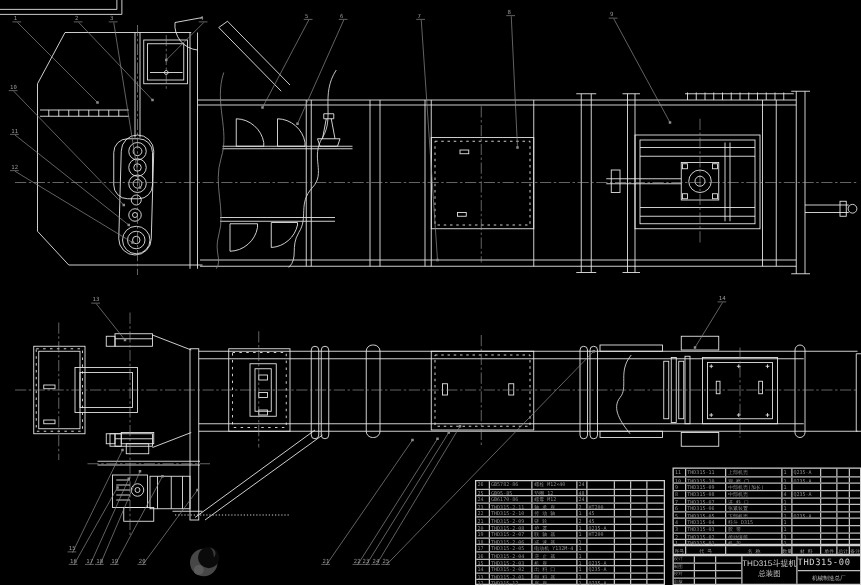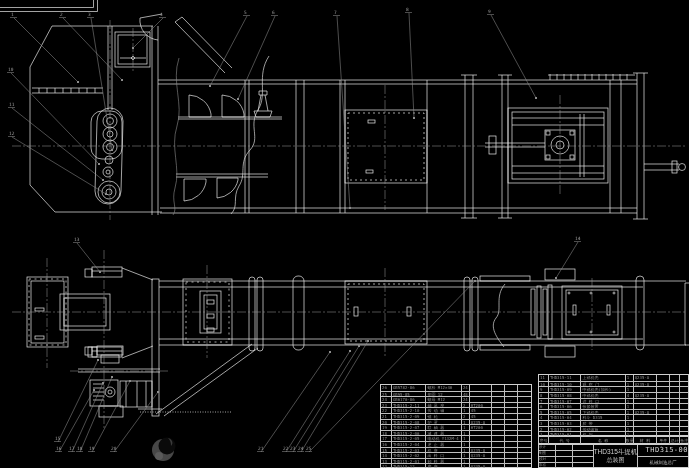--- a/index.html
+++ b/index.html
@@ -21,21 +21,21 @@
   .signrow:first-child{border-top:none;}
   .signcell{border-right:0.5px solid #bfbfbf;box-sizing:border-box;font-size:3.5px;line-height:5px;
             color:#8a8a8a;overflow:hidden;}
   .signcell:last-child{border-right:none;}
   .titlemain{width:44px;border-right:0.5px solid #bfbfbf;box-sizing:border-box;display:flex;
              flex-direction:column;align-items:center;justify-content:center;overflow:hidden;}
   .titleprod{font-size:6.5px;line-height:8px;color:#cfcfcf;white-space:nowrap;}
   .titlesheet{font-size:6px;line-height:8px;color:#c4c4c4;white-space:nowrap;}
   .titleright{flex:1;display:flex;flex-direction:column;overflow:hidden;}
   .dwgno{flex:1;border-bottom:0.5px solid #bfbfbf;box-sizing:border-box;font-size:7px;line-height:11px;
-         color:#d6d6d6;text-align:right;letter-spacing:0.5px;font-family:"DejaVu Sans Mono", monospace;}
+         color:#d6d6d6;text-align:left;letter-spacing:0.5px;font-family:"DejaVu Sans Mono", monospace;}
   .company{flex:1;font-size:4.5px;line-height:11px;color:#bdbdbd;text-align:center;white-space:nowrap;overflow:hidden;}
 </style>
 </head>
 <body>
 
 <div class="stage">
 
 <svg width="689" height="468" viewBox="0 0 689 468">
 
   <g stroke="#eaeaea" stroke-width="0.7" fill="none">

